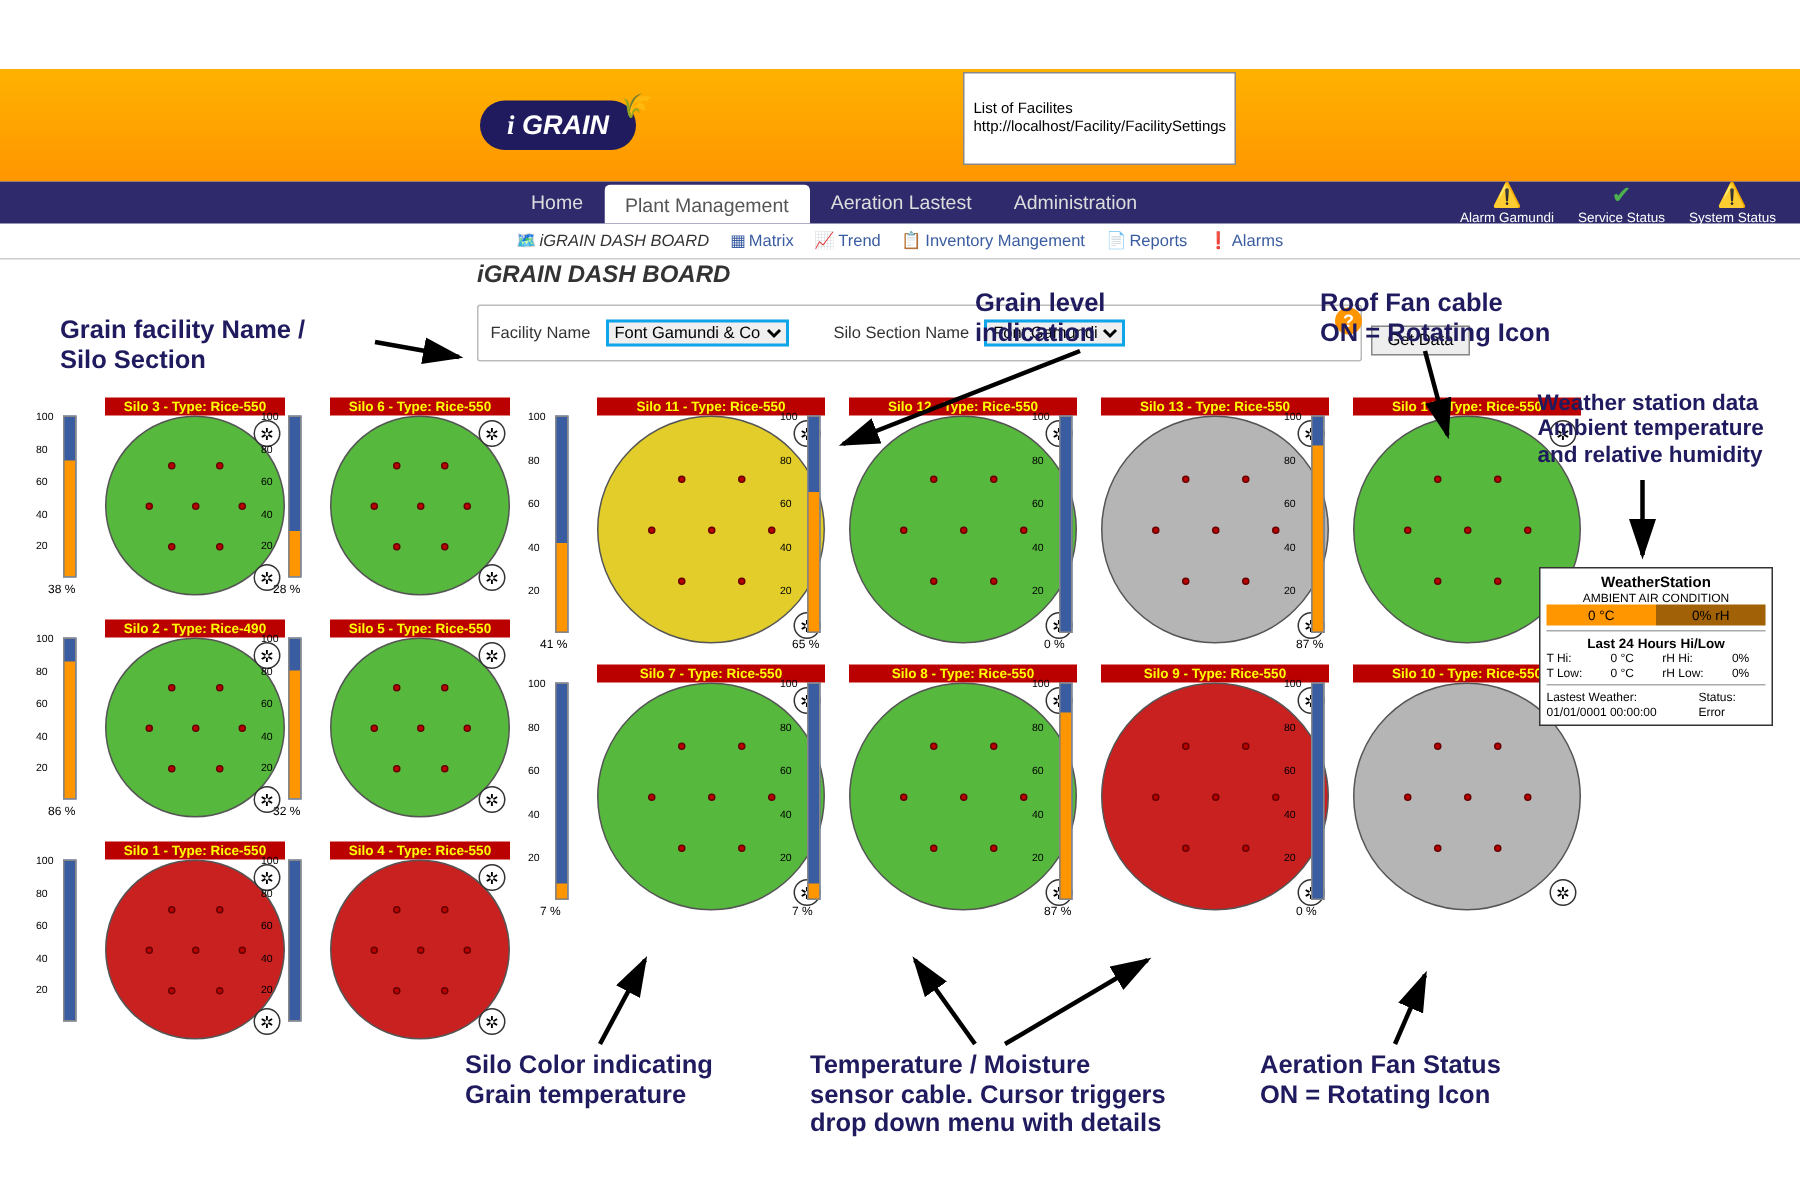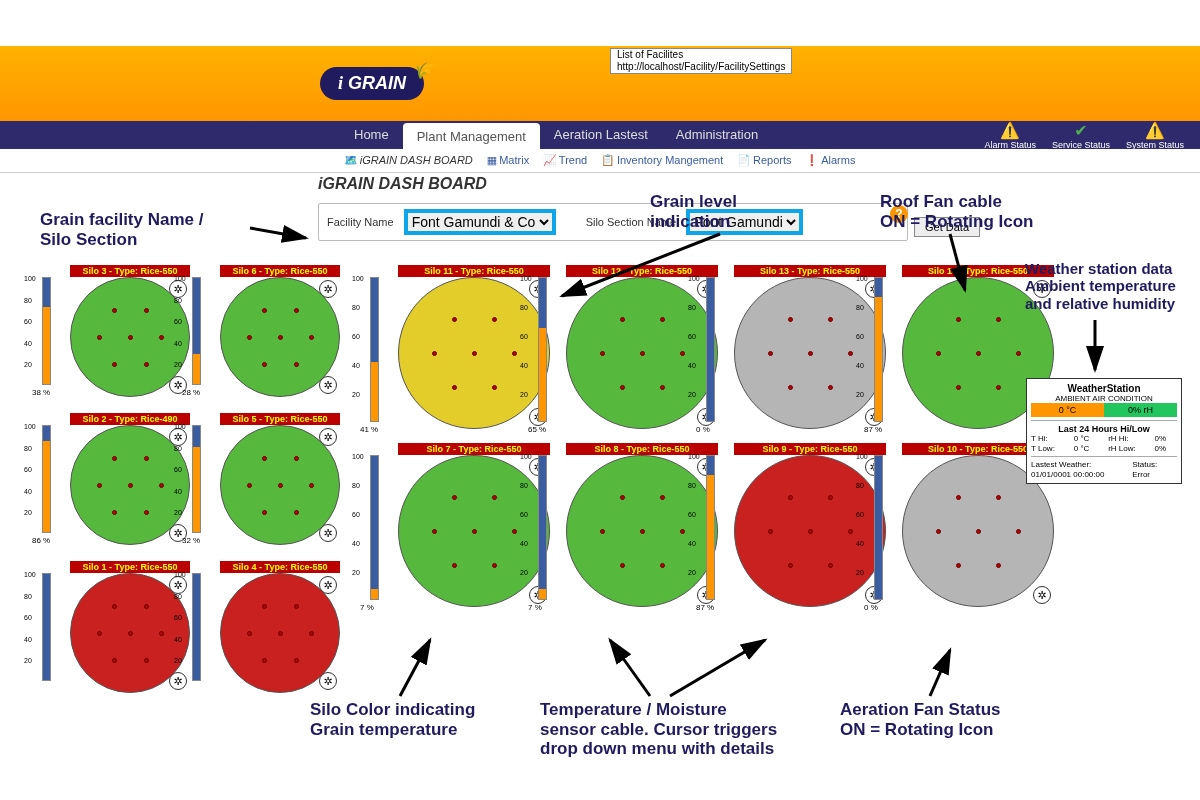--- a/index.html
+++ b/index.html
@@ -2,36 +2,36 @@
 <html><head>
 <meta charset="utf-8">
 <style>
   * { box-sizing: border-box; margin: 0; padding: 0; }
   body { font-family: "Segoe UI", Arial, sans-serif; font-size: 12px; background: #fff; width: 1200px; height: 800px; overflow: hidden; position: relative; }
   .blank-top { height: 46px; background: #fff; }
   .orange-band { height: 75px; background: linear-gradient(#ffb200, #ff9600); position: relative; display: flex; align-items: center; }
   .logo-badge { margin-left: 320px; background: #1f1b5e; color: #fff; border-radius: 20px; padding: 6px 18px; font-size: 18px; font-style: italic; font-weight: bold; position: relative; }
   .logo-i { font-family: "Comic Sans MS", cursive; font-style: italic; }
   .logo-leaf { position: absolute; right: -8px; top: -6px; color: #ffb200; font-size: 16px; }
-  .tooltip-box { position: absolute; left: 610px; top: 2px; background: #fff; border: 1px solid #888; padding: 0 6px; font-size: 10px; line-height: 12px; color: #000; }
+  .tooltip-box { position: absolute; left: 642px; top: 2px; background: #fff; border: 1px solid #888; padding: 18px 6px; font-size: 10px; line-height: 12px; color: #000; }
   .nav-band { height: 28px; background: #2e2a6b; color: #fff; display: flex; align-items: stretch; padding-left: 340px; position: relative; }
   .nav-item { padding: 6px 14px 4px; font-size: 13px; color: #ddd; border-bottom: 3px solid transparent; cursor: pointer; }
   .nav-item.active { background: #fff; color: #555; border-radius: 4px 4px 0 0; margin-top: 2px; }
   .status-icons { position: absolute; right: 16px; top: 0; display: flex; gap: 16px; align-items: center; height: 100%; font-size: 9px; color: #fff; }
   .status-col { text-align: center; }
   .tri { font-size: 16px; }
   .check { color: #4caf50; font-size: 16px; }
   .subnav { height: 24px; background: #fff; border-bottom: 1px solid #ccc; display: flex; align-items: center; padding-left: 344px; gap: 14px; font-size: 11px; color: #3a5ca0; }
   .subnav span { cursor: pointer; }
   .subnav .icon { font-size: 11px; margin-right: 2px; }
   .content { position: relative; padding: 4px 10px 0; }
   .dash-title { position: absolute; left: 318px; top: 2px; font-size: 16px; font-weight: bold; font-style: italic; color: #333; }
   .filter-box { position: absolute; left: 318px; top: 30px; width: 590px; height: 38px; border: 1px solid #bbb; border-radius: 2px; padding: 4px 8px; display: flex; align-items: center; gap: 10px; font-size: 11px; background: #fff; }
   .filter-box label { color: #333; }
-  .filter-box select { font-size: 14px; border: 4px solid #0ea5e9; }
+  .filter-box select { font-size: 11px; border: 2px solid #0ea5e9; }
   .help-q { position: absolute; right: -200px; top: 2px; width: 18px; height: 18px; border-radius: 50%; background: #ff9600; color: #fff; text-align: center; line-height: 18px; font-size: 12px; font-weight: bold; }
   .getdata { position: absolute; left: 914px; top: 44px; padding: 3px 10px; border: 1px solid #888; background: #eee; font-size: 11px; cursor: pointer; }
   .silo-area { position: absolute; left: 10px; top: 92px; right: 10px; }
   .silo { position: absolute; }
   .silo-title { background: #b00; color: #ff0; font-size: 9px; font-weight: bold; padding: 1px 4px; text-align: center; white-space: nowrap; }
   .silo-body { position: relative; }
   .silo-circle { border-radius: 50%; border: 1px solid #555; position: relative; }
   .silo-circle.green { background: #56b83c; }
   .silo-circle.yellow { background: #e2cd2b; }
   .silo-circle.red { background: #c92020; }
@@ -43,21 +43,21 @@
   .gauge { width: 9px; border: 1px solid #888; background: #3a5ca0; position: relative; }
   .gauge-fill { position: absolute; bottom: 0; left: 0; right: 0; background: #ff9600; }
   .gauge-pct { font-size: 8px; position: absolute; bottom: -12px; left: -10px; white-space: nowrap; }
   .ticks { position: absolute; left: -18px; top: -2px; font-size: 7px; line-height: 1; color: #000; }
   .weather { position: absolute; right: 18px; top: 205px; width: 156px; border: 1px solid #333; background: #fff; font-size: 9px; padding: 4px; }
   .weather .wtitle { text-align: center; font-weight: bold; font-size: 10px; }
   .weather .wsub { text-align: center; font-size: 8px; }
   .weather .wband { display: flex; }
   .weather .wband div { flex: 1; text-align: center; padding: 2px 0; color: #000; }
   .wband .temp { background: #ff9600; }
-  .wband .hum { background: #22c55e; }
+  .wband .hum { background: #a16207; }
   .weather hr { border: none; border-top: 1px solid #aaa; margin: 3px 0; }
   .weather .grid { display: grid; grid-template-columns: auto auto auto auto; font-size: 8px; gap: 1px 8px; }
 
   
   .ann { position: absolute; color: #1f1b5e; font-weight: bold; font-size: 17px; line-height: 1.15; z-index: 50; }
   .arrow-svg { position: absolute; z-index: 49; }
 </style>
 </head>
 <body>
 
@@ -75,21 +75,21 @@
 </div>
 
 <div class="nav-band">
   <div class="nav-item">Home</div>
   <div class="nav-item active">Plant Management</div>
   <div class="nav-item">Aeration Lastest</div>
   <div class="nav-item">Administration</div>
   <div class="status-icons">
     <div class="status-col">
         <div class="tri">⚠️</div>
-        <div>Alarm Status</div>
+        <div>Alarm Gamundi</div>
       </div>
     <div class="status-col">
         <div class="check">✔</div>
         <div>Service Status</div>
       </div>
     <div class="status-col">
         <div class="tri">⚠️</div>
         <div>System Status</div>
       </div>
   </div>

